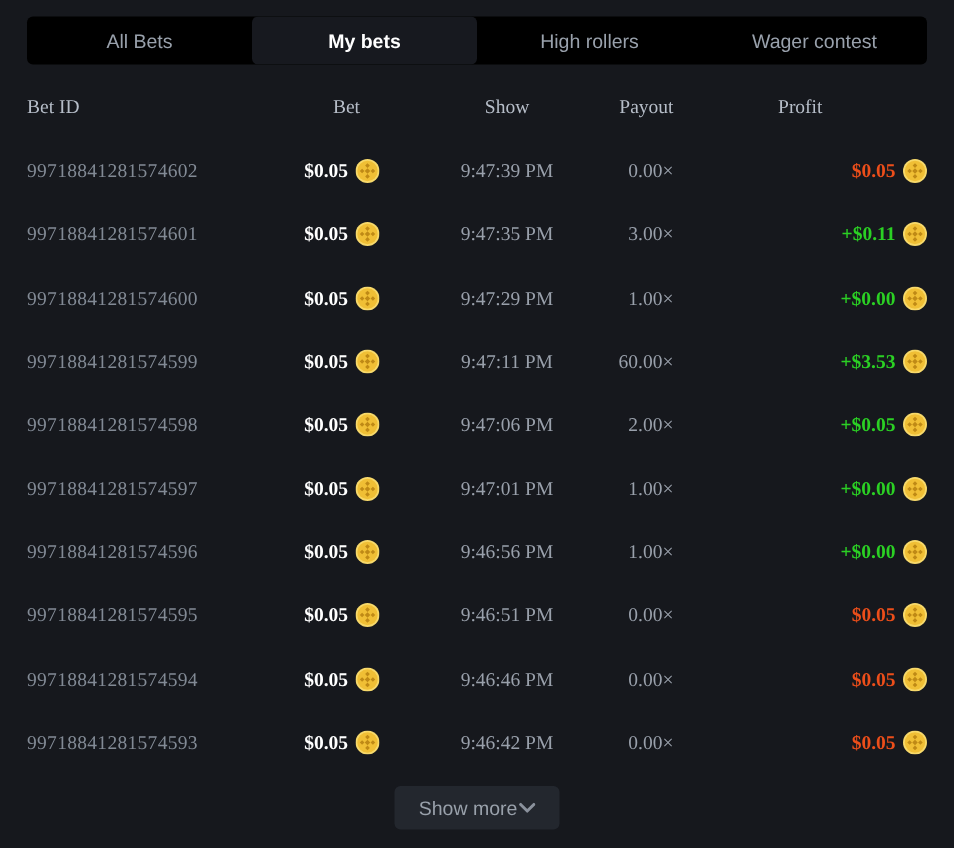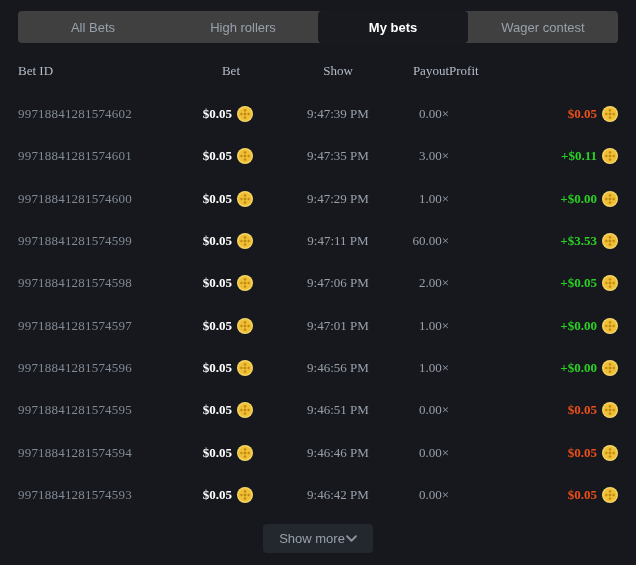--- a/index.html
+++ b/index.html
@@ -5,42 +5,42 @@
   html,body { margin:0; padding:0; }
   body {
     width:636px; height:565px; overflow:hidden;
     background:#16181d;
     font-family:"Liberation Sans","DejaVu Sans",sans-serif;
     -webkit-font-smoothing:antialiased;
   }
   .page { padding:11px 18px 0; box-sizing:border-box; }
 
   
-  .tabs { display:flex; height:32px; background:#404040; border-radius:4px; overflow:hidden; }
+  .tabs { display:flex; height:32px; background:#000000; border-radius:4px; overflow:hidden; }
   .tab {
     flex:1 1 0; display:flex; align-items:center; justify-content:center;
     background:transparent; border:none; padding:0; margin:0;
     color:#99a1ac; font-size:13px; font-family:inherit; cursor:pointer; border-radius:4px;
   }
   .tab.active { background:#17191f; color:#ffffff; font-weight:700; }
 
   
   .thead, .tr {
     display:grid;
     grid-template-columns:180px 55px 170px 26px 1fr;
     align-items:center;
     font-family:Liberation Serif, serif;
   }
   .thead { height:45px; padding-top:5px; color:#b6bdc8; font-size:13px; }
   .tr { height:42.3px; font-size:13px; }
 
   .c3 { text-align:center; }
   .c4 { width:max-content; justify-self:end; white-space:nowrap; text-align:right;margin-left:16px; }
   .th.c2 { width:max-content; justify-self:end; padding-right:13px; }
-  .th.c5 { text-align:left; }
+  .th.c5 { text-align:center; }
 
   .betid { color:#828a95; letter-spacing:.2px; white-space:nowrap; }
   .bet {
     width:max-content; justify-self:end;
     display:flex; align-items:center; gap:5px;
     color:#ffffff; font-weight:700; white-space:nowrap;
   }
   .time, .payout { color:#99a0ab; white-space:nowrap; }
   .profit {
     display:flex; align-items:center; justify-content:flex-end; gap:5px;
@@ -64,25 +64,25 @@
 </style>
 </head>
 <body>
 
 <div class="page">
 
   <div class="tabs">
       <button class="tab">
     <span class="tab-label">All Bets</span>
   </button>
+      <button class="tab active">
+    <span class="tab-label">My bets</span>
+  </button>
       <button class="tab">
     <span class="tab-label">High rollers</span>
-  </button>
-      <button class="tab active">
-    <span class="tab-label">My bets</span>
   </button>
       <button class="tab">
     <span class="tab-label">Wager contest</span>
   </button>
     </div>
 
   <div>
     <div class="thead">
       <div class="th c1">Bet ID</div>
       <div class="th c2">Bet</div>

